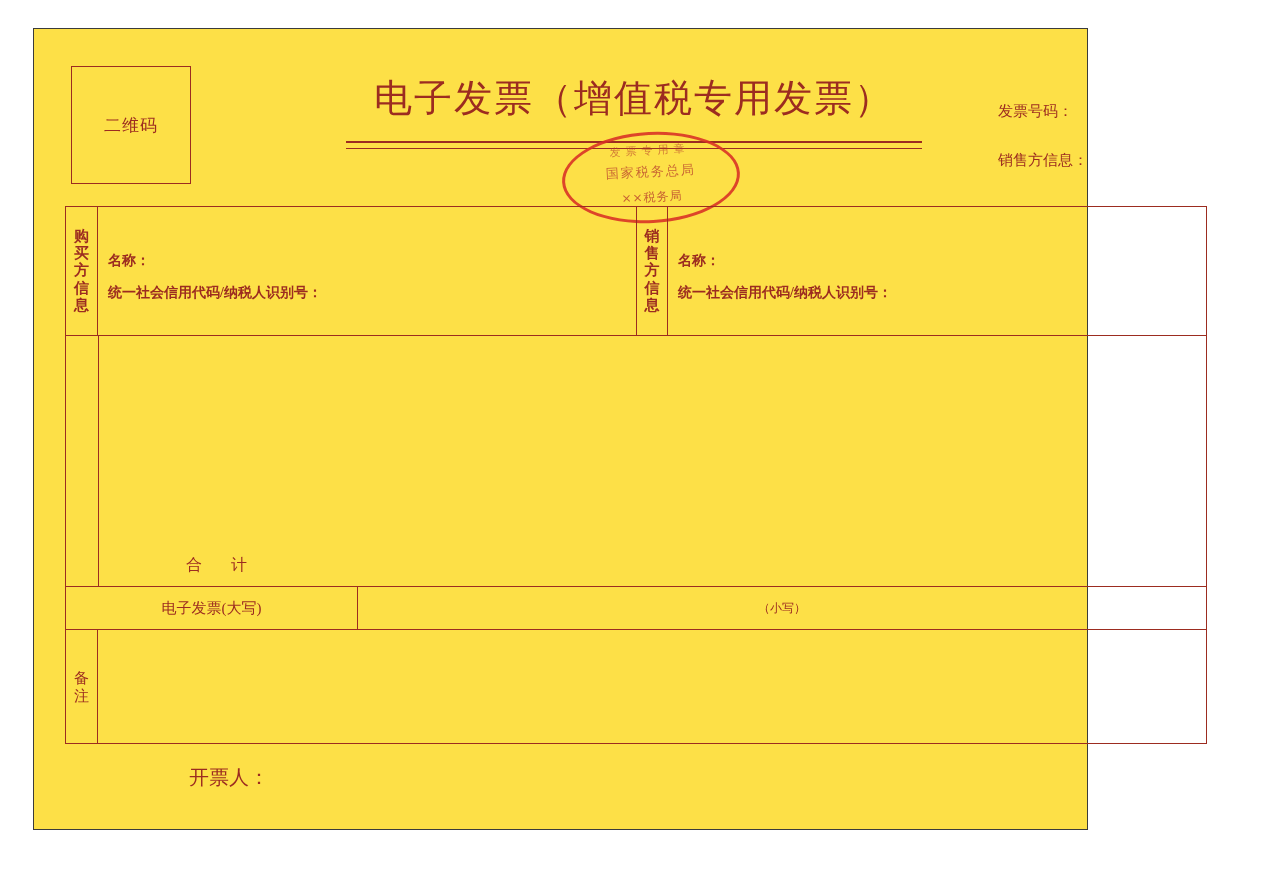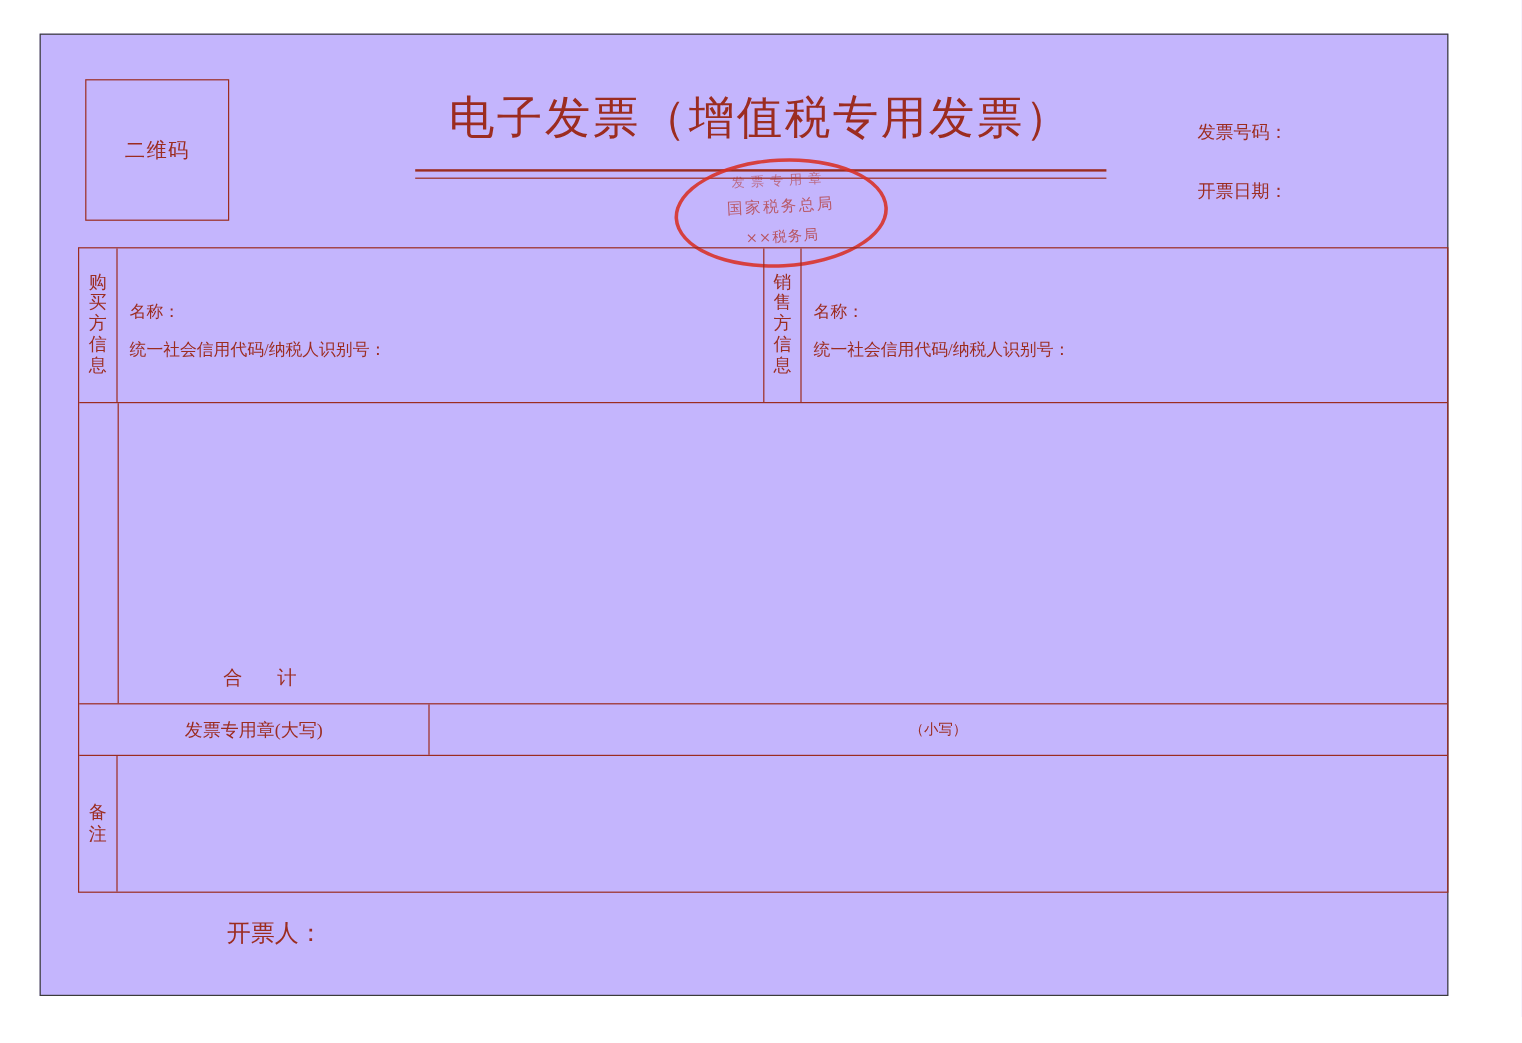--- a/index.html
+++ b/index.html
@@ -11,25 +11,25 @@
     width: 1268px;
     height: 869px;
     font-family: "Liberation Serif", serif;
     color: #9c2c20;
   }
 
   .invoice-page {
     position: absolute;
     left: 33px;
     top: 28px;
-    width: 1174px;
+    width: 1055px;
     height: 802px;
     border: 1.5px solid #3b3b3b;
     box-sizing: border-box;
-    background: #c4b5fd;
+    background: #fde047;
   }
 
   
   .header {
     position: absolute;
     left: 0;
     top: 0;
     width: 100%;
     height: 172px;
   }
@@ -145,20 +145,21 @@
     top: 177px;
     width: 1142px;
     border: 1.3px solid #9c2c20;
     box-sizing: border-box;
   }
 
   .parties {
     display: flex;
     height: 128px;
     border-bottom: 1.3px solid #9c2c20;
+    font-weight: bold;
   }
   .side-label {
     width: 32px;
     flex: 0 0 32px;
     border-right: 1.3px solid #9c2c20;
     display: flex;
     align-items: center;
     justify-content: center;
     font-size: 15px;
     line-height: 1.15;
@@ -268,21 +269,21 @@
     </div>
 
     <div class="seal">
       <div class="seal-top">发票专用章</div>
       <div class="seal-mid">国家税务总局</div>
       <div class="seal-bot">××税务局</div>
     </div>
 
     <div class="meta">
       <div>发票号码：</div>
-      <div>开票日期：</div>
+      <div>销售方信息：</div>
     </div>
   </div>
 
   <div class="frame">
 
     <div class="parties">
       <div class="side-label">
         <span>购买方信息</span>
       </div>
       <div class="party-fields party-buyer">
@@ -299,21 +300,21 @@
     </div>
 
     <div class="items">
       <div class="item-left-rule"></div>
       <div class="total-row-label">
         <span>合</span><span class="sp"></span><span>计</span>
       </div>
     </div>
 
     <div class="amount-row">
-      <div class="amount-left">发票专用章(大写)</div>
+      <div class="amount-left">电子发票(大写)</div>
       <div class="amount-right">（小写）</div>
     </div>
 
     <div class="remark-row">
       <div class="remark-label">
         <span>备注</span>
       </div>
       <div class="remark-body"></div>
     </div>
   </div>

